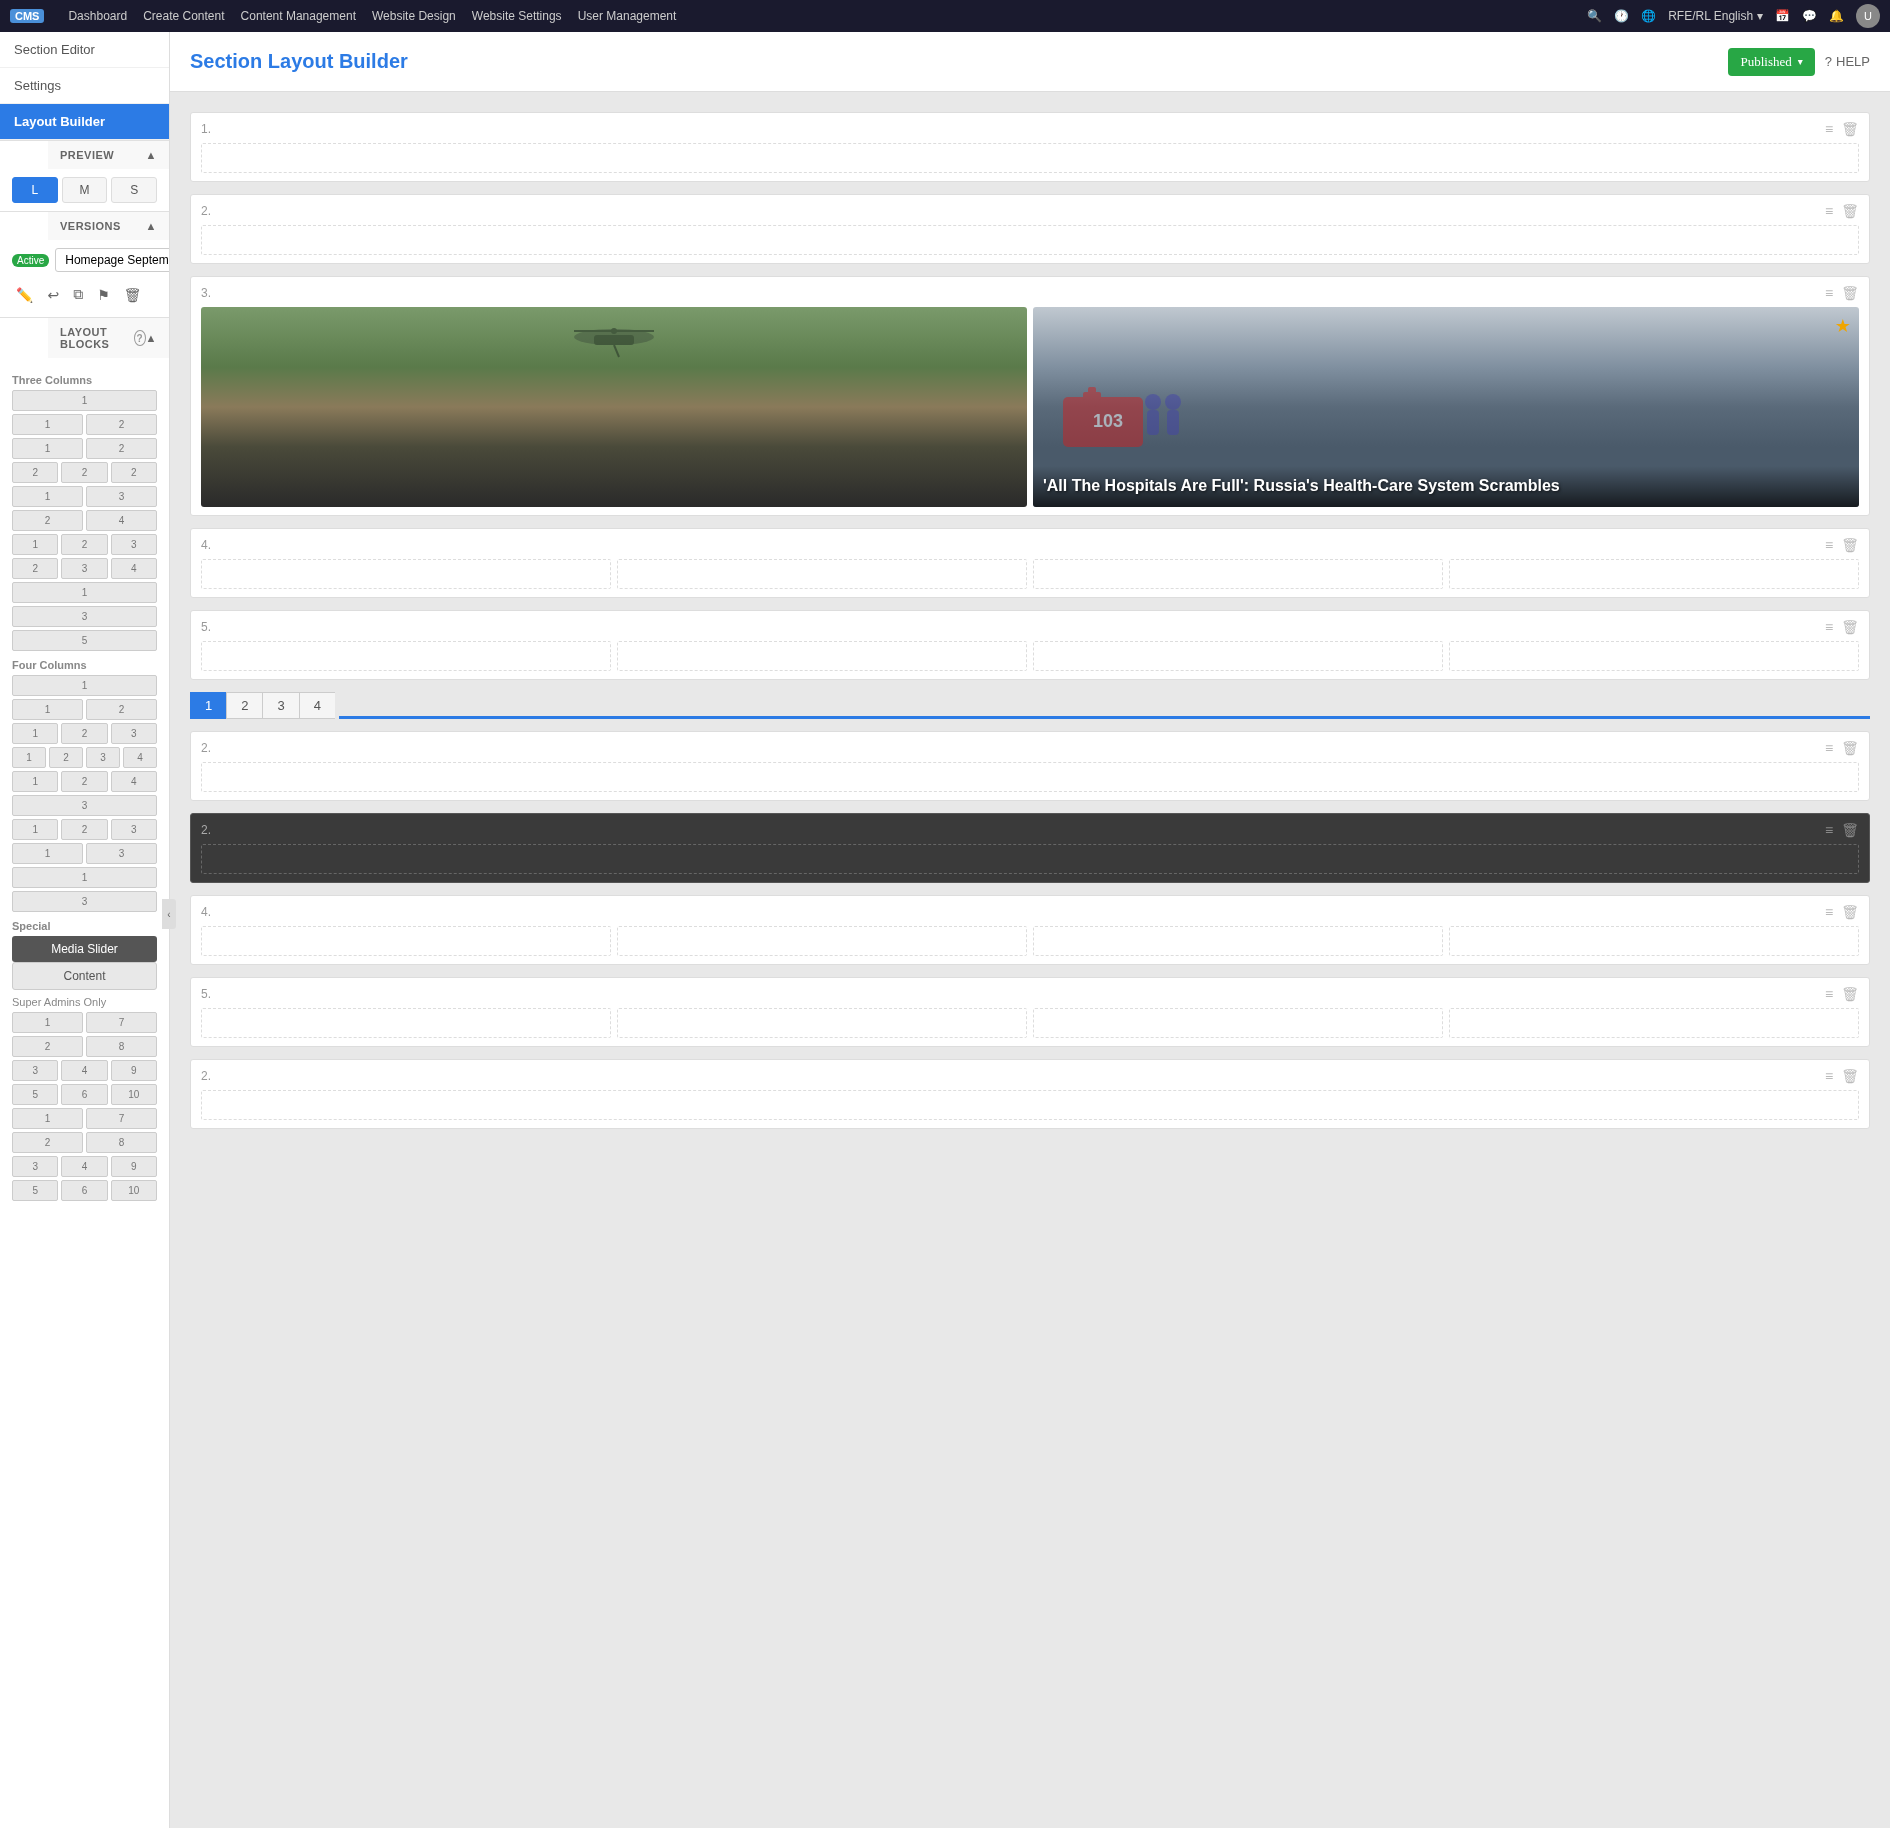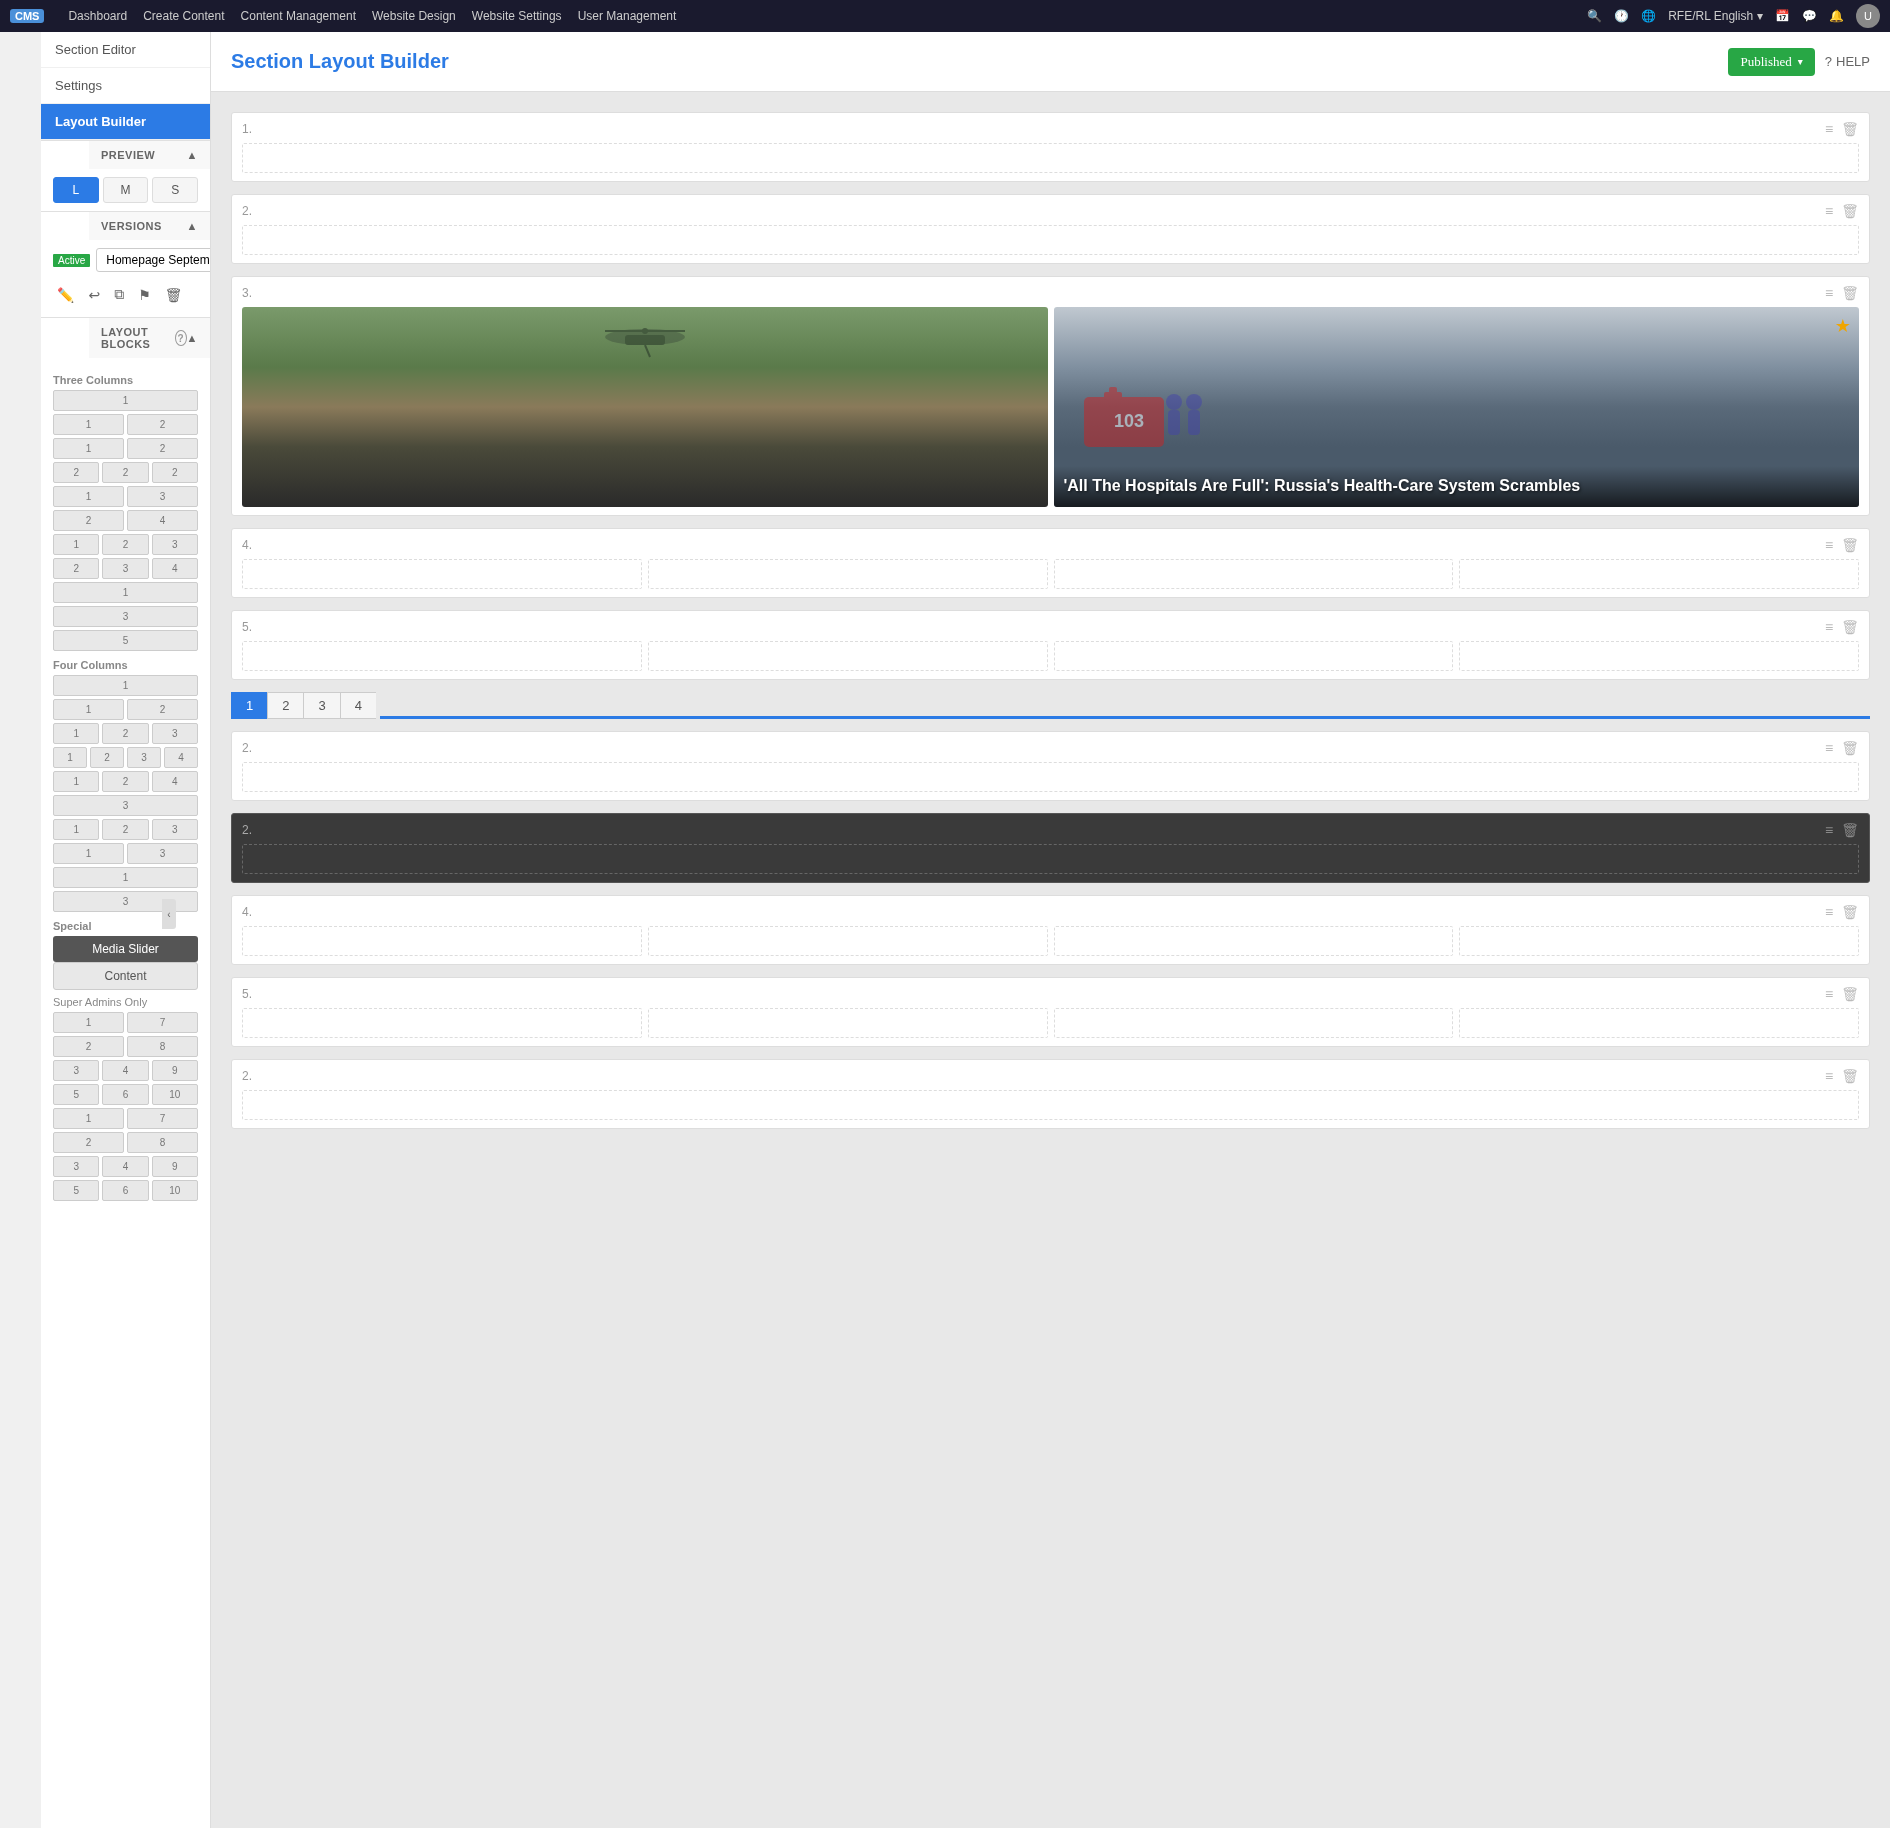--- a/index.html
+++ b/index.html
@@ -38,21 +38,20 @@
     .top-nav nav a { color: #ccc; text-decoration: none; font-size: 12px; }
     .top-nav .right-icons { margin-left: auto; display: flex; align-items: center; gap: 12px; color: #ccc; font-size: 12px; }
     .top-nav .lang-select { display: flex; align-items: center; gap: 4px; cursor: pointer; }
     .avatar { width: 24px; height: 24px; border-radius: 50%; background: #888; overflow: hidden; display: flex; align-items: center; justify-content: center; color: #fff; font-size: 11px; }
 
     
     .app-layout {
       display: flex;
       margin-top: 32px;
       min-height: calc(100vh - 32px);
-      padding-left: 41px;
     }
 
     
     .sidebar {
       width: 170px;
       background: #fff;
       border-right: 1px solid #ddd;
       flex-shrink: 0;
       display: flex;
       flex-direction: column;
@@ -120,21 +119,21 @@
       display: flex;
       align-items: center;
       gap: 6px;
       margin-bottom: 8px;
     }
     .active-badge {
       background: #28a745;
       color: #fff;
       font-size: 10px;
       padding: 1px 5px;
-      border-radius: 1px;
+      border-radius: 6px;
     }
     .version-select {
       flex: 1;
       border: 1px solid #ccc;
       border-radius: 3px;
       padding: 3px 5px;
       font-size: 12px;
       background: #fff;
     }
     .version-icons { display: flex; gap: 6px; padding: 4px 0; }

